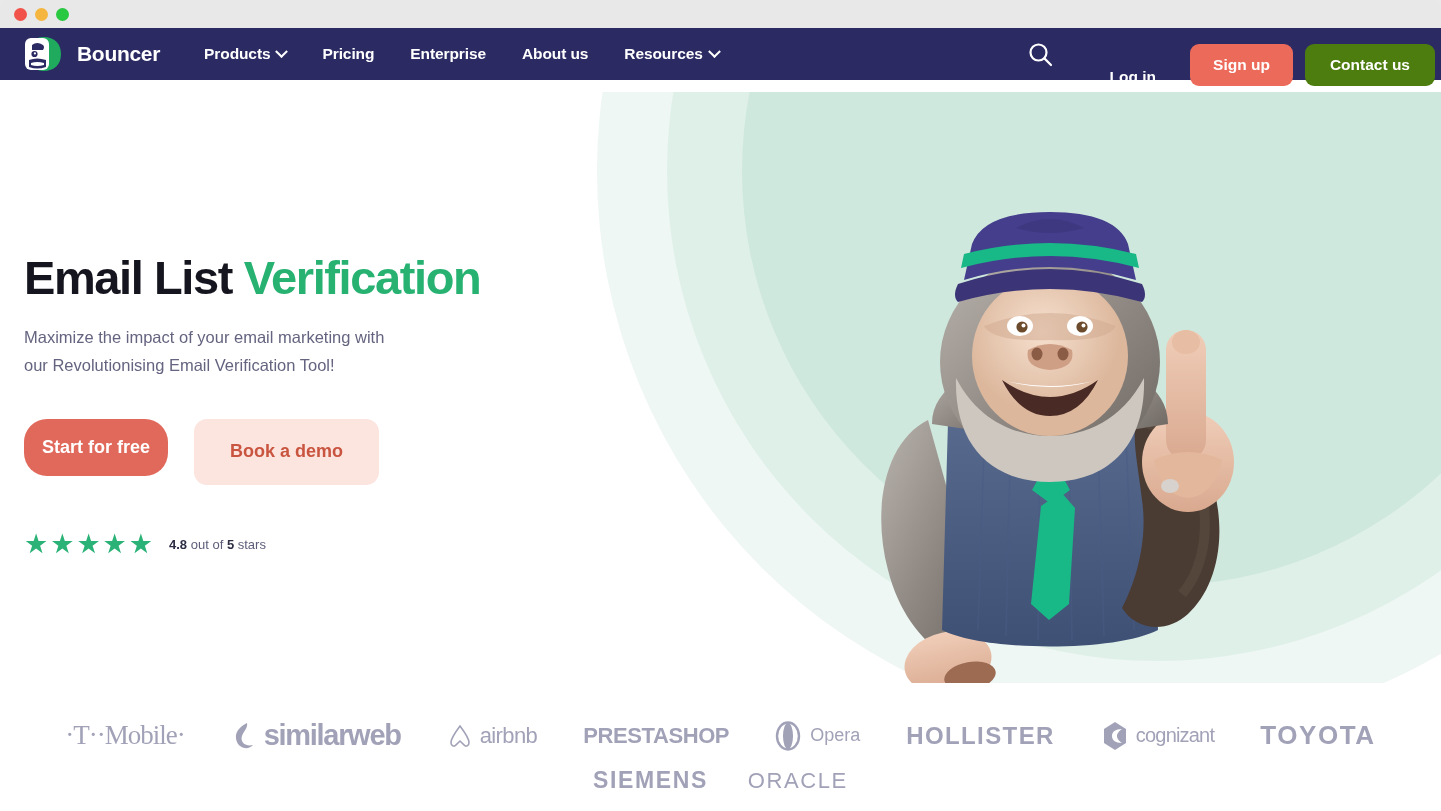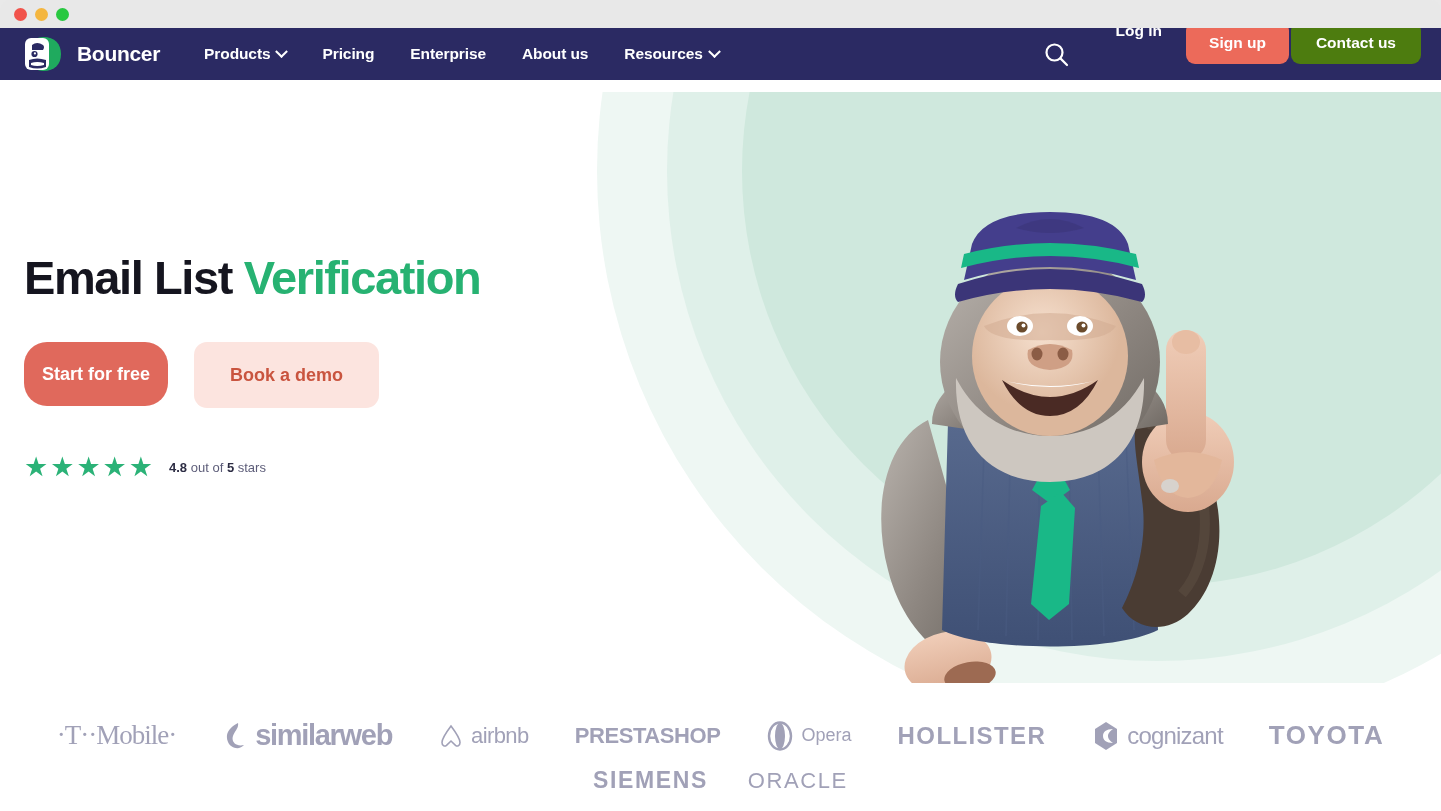--- a/index.html
+++ b/index.html
@@ -56,22 +56,22 @@
     text-decoration: none; letter-spacing: -0.1px;
     padding: 0 18px; display: flex; align-items: center; gap: 7px;
     height: 64px; cursor: pointer; white-space: nowrap;
   }
   .caret {
     display: inline-block; width: 9px; height: 9px;
     border-right: 2px solid #ffffff; border-bottom: 2px solid #ffffff;
     transform: rotate(45deg) translate(-2px,-2px);
   }
   #nav-right {
-    margin-left: auto; display: flex; align-items: flex-start;
-    gap: 2px; padding-right: 20px;
+    margin-left: auto; display: flex; align-items: flex-end;
+    gap: 12px; padding-right: 6px;
   }
   #search-btn {
     background: none; border: none; cursor: pointer;
     padding: 0 22px; display: flex; align-items: center; height: 64px;
   }
   #login-link {
     color: #fff; font-size: 15.5px; font-weight: bold;
     text-decoration: none; padding: 0 22px; white-space: nowrap;
   }
   .pill {
@@ -105,21 +105,21 @@
     font-size: 47px; font-weight: bold; line-height: 1.05;
     color: #15151f; letter-spacing: -1.4px; white-space: nowrap;
   }
   #headline .accent { color: #27b272; margin-top: 48px; }
   #subheadline {
     margin-top: 22px; font-size: 16.5px; line-height: 1.65;
     color: #646480; max-width: 420px;
   }
   #cta-row { margin-top: 40px; display: flex; gap: 26px; }
   #start-free-btn {
-    background: #e0695c; color: #ffffff; height: 64px;
+    background: #e0695c; color: #ffffff; height: 57px;
     padding: 0 18px; border-radius: 23px; font-size: 18px;
   }
   #book-demo-btn {
     background: #fce4df; color: #c9543f; height: 66px;
     padding: 16px 36px; border-radius: 13px; font-size: 18px;
   }
   #rating-row {
     margin-top: 46px; display: flex; align-items: center; gap: 14px;
   }
   #stars { color: #2bb277; font-size: 27px; letter-spacing: 2px; line-height: 1; }
@@ -148,21 +148,21 @@
     color: #9c9cb4; display: flex; align-items: center; gap: 7px;
     opacity: .95;
   }
   .logo-text { white-space: nowrap; }
   .lg-tmobile { font-family: "Liberation Serif", serif; font-size: 27px; letter-spacing: -1px; }
   .lg-similarweb { font-size: 29px; font-weight: bold; letter-spacing: -1.3px; }
   .lg-airbnb { font-size: 22px; font-weight: normal; letter-spacing: -0.6px; }
   .lg-prestashop { font-size: 22px; font-weight: bold; letter-spacing: -0.4px; }
   .lg-opera { font-size: 18px; letter-spacing: 0px; }
   .lg-hollister { font-size: 24px; font-weight: bold; letter-spacing: 1.4px; }
-  .lg-cognizant { font-size: 24px; letter-spacing: -0.8px; }
+  .lg-cognizant { font-size: 20px; letter-spacing: -0.8px; }
   .lg-toyota { font-size: 26px; font-weight: bold; letter-spacing: 1.6px; }
   .lg-siemens { font-size: 23px; font-weight: bold; letter-spacing: 1.6px; }
   .lg-oracle { font-size: 22px; letter-spacing: 1.6px; }
 </style>
 </head>
 <body>
 
 <div id="window-chrome">
   <span class="traffic-dot traffic-close"></span>
   <span class="traffic-dot traffic-min"></span>
@@ -309,20 +309,24 @@
         <path d="M125 58 q90 -24 178 0 l-3 -14 q-86 -22 -172 0 Z" fill="#19b887"></path>
         <path d="M180 18 q34 -18 68 0 q-34 10 -68 0 Z" fill="#3b3578" opacity=".6"></path>
       </svg>
     </div>
 
     <div id="hero-copy">
       <h1 id="headline"><span>Email List</span>
         <span class="accent">Verification</span>
       </h1>
 
+      <p id="subheadline">
+        <span>Maximize the impact of your email marketing with</span><br>
+        <span>our Revolutionising Email Verification Tool!</span>
+      </p>
 
       <div id="cta-row">
         <button class="pill" id="start-free-btn">Start for free</button>
         <button class="pill" id="book-demo-btn">Book a demo</button>
       </div>
 
       <div id="rating-row">
         <span id="stars">★★★★★</span>
         <span id="rating-text"><b>4.8</b>
           <span>out of</span>

